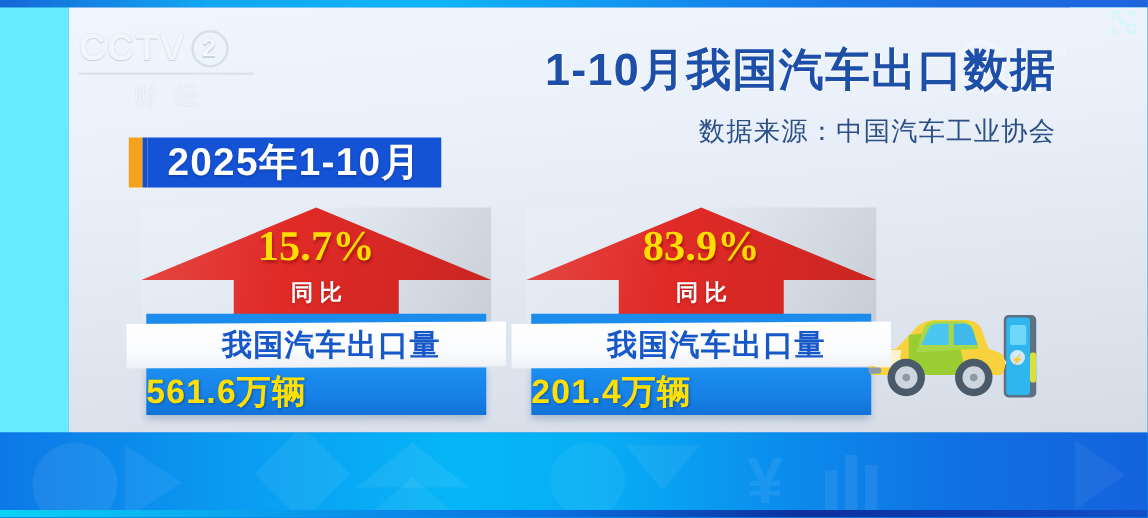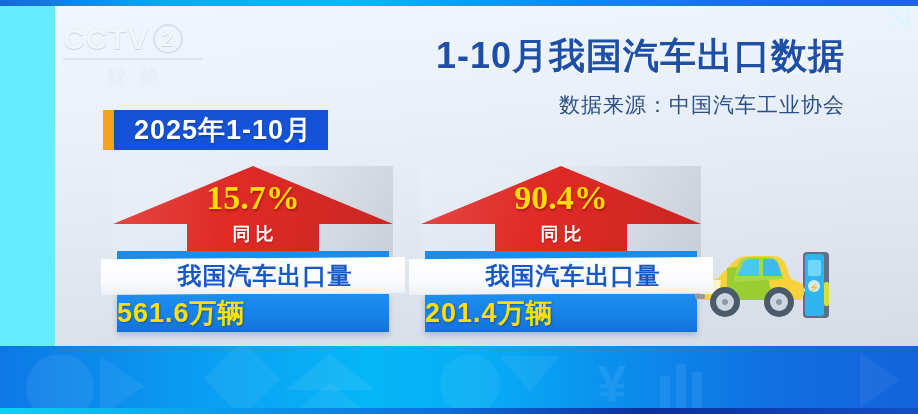--- a/index.html
+++ b/index.html
@@ -110,21 +110,21 @@
   }
   .date-badge .accent{
     width:11px; background:#f5a21c;
   }
   .date-badge .accent2{
     width:4px; background:#1b4fc0;
   }
   .date-badge .box{
     background:#1452d6;
     color:#ffffff;
-    font-size:27px; font-weight:bold; letter-spacing:1px;
+    font-size:31px; font-weight:bold; letter-spacing:1px;
     padding:17px 16px;
     display:flex; align-items:center;
     white-space:nowrap;
     text-shadow:0 1px 2px rgba(0,0,0,.28);
   }
 
   
   .stat{
     position:absolute; top:160px; width:280px;
   }
@@ -299,21 +299,21 @@
       </div>
     </div>
 
     <div class="stat two">
       <div class="arrow-wrap">
         <div class="arrow">
           <div class="head"></div>
           <div class="shaft"></div>
           <div class="shade"></div>
         </div>
-        <div class="pct">90.4%</div>
+        <div class="pct">83.9%</div>
         <div class="yoy">同比</div>
       </div>
       <div style="position:relative;">
         <div class="bar-cap"></div>
         <div class="label-bar">
           <span>我国汽车出口量</span>
         </div>
       </div>
       <div class="value-bar">
         <span>201.4万辆</span>

